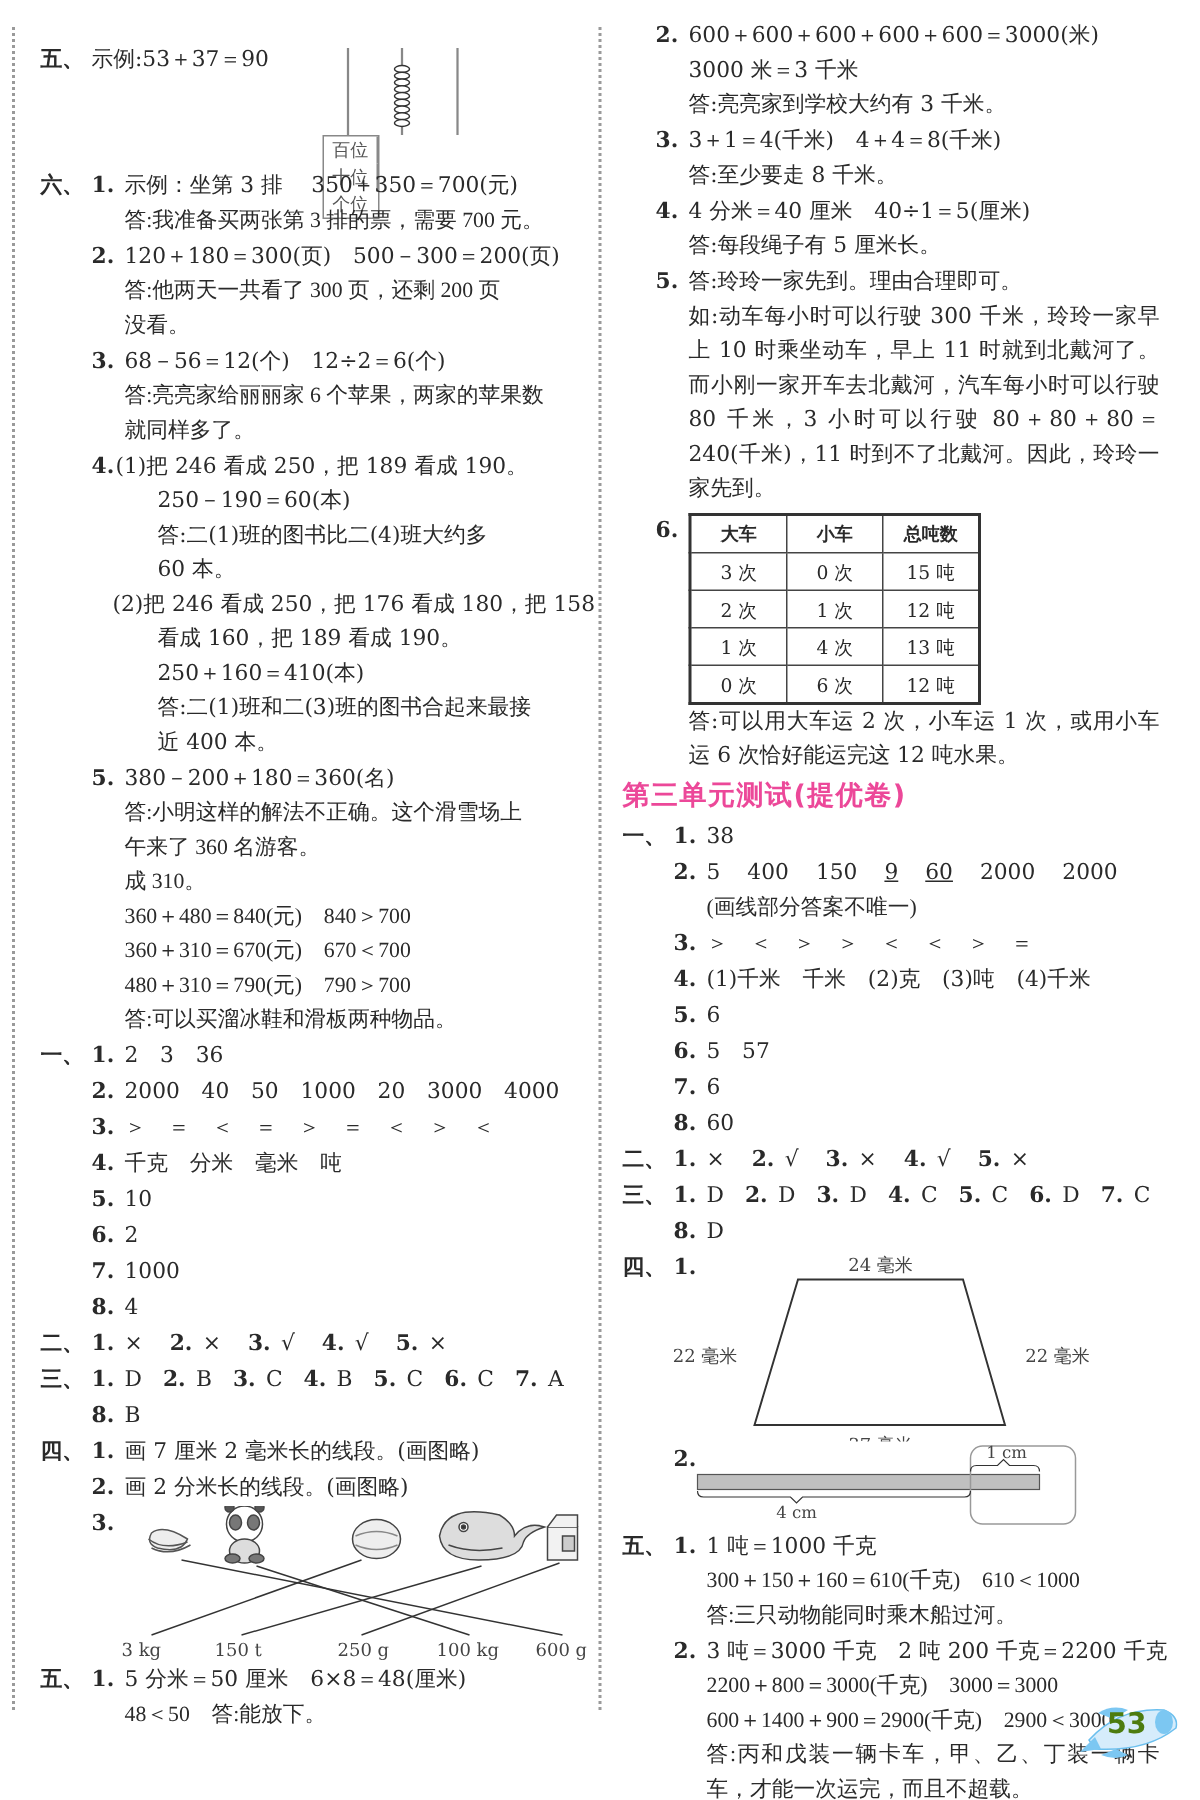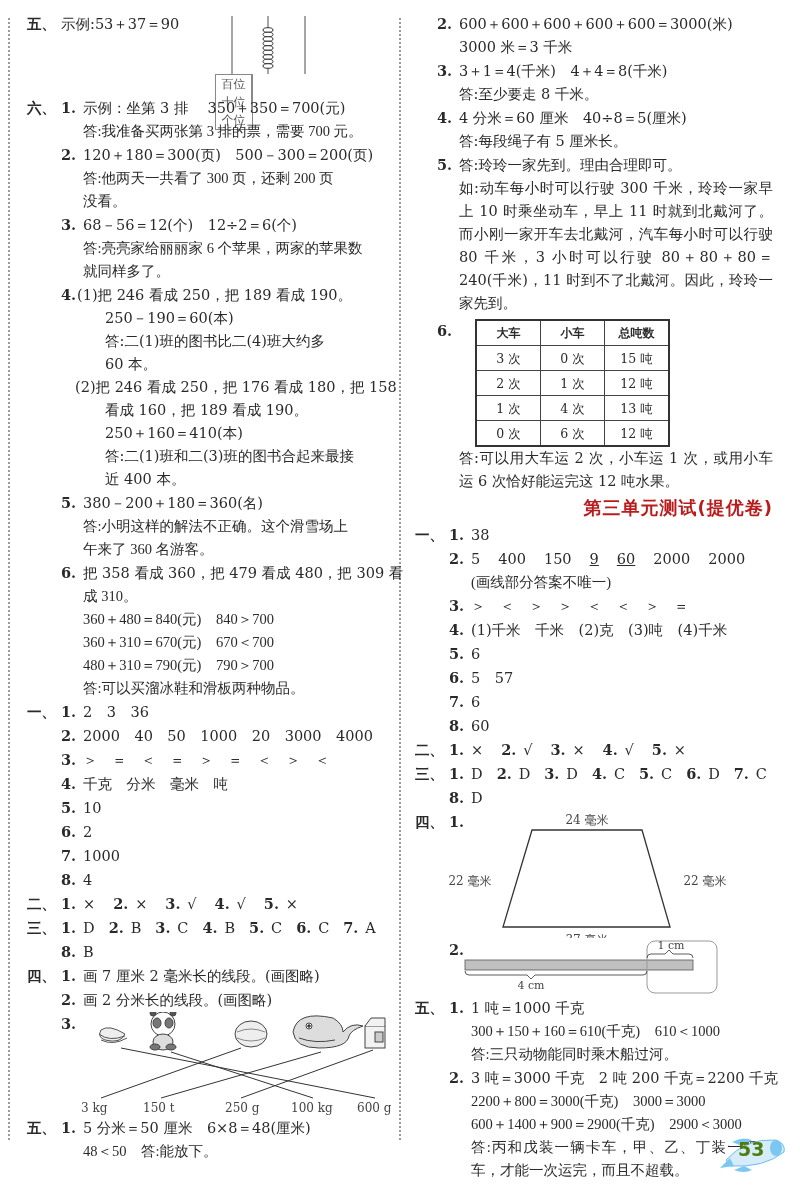--- a/index.html
+++ b/index.html
@@ -11,43 +11,43 @@
   .col.left { left: 27px; width: 355px; }
   .col.right { left: 415px; width: 358px; }
   .ln { position: relative; white-space: nowrap; }
   .wrap { white-space: normal; text-align: justify; text-align-last: left; }
   .sec { display: inline-block; width: 34px; font-weight: bold; }
   .num { display: inline-block; width: 22px; font-weight: bold; font-family: "DejaVu Serif", serif; }
   .i1 { padding-left: 34px; }
   .i2 { padding-left: 56px; font-family: Liberation Serif, serif; }
   .i3 { padding-left: 78px; }
   .gap { display: inline-block; width: 18px; }
-  .heading { text-align: right; color: #b91c1c; font-family: "DejaVu Sans", sans-serif;
+  .heading { text-align: left; color: #ec4899; font-family: "DejaVu Sans", sans-serif;
              font-weight: bold; font-size: 18px; line-height: 26px; margin: 2px 0; letter-spacing: 1px; }
   .u { text-decoration: underline; }
-  table.trucks { border-collapse: collapse; font-size: 12.5px; margin-left: 38px; }
+  table.trucks { border-collapse: collapse; font-size: 12.5px; margin-left: 22px; }
   table.trucks td, table.trucks th { border: 1px solid #444; width: 63px; height: 24px; text-align: center; padding: 0; }
   table.trucks th { font-family: "DejaVu Sans", sans-serif; font-size: 12px; font-weight: bold; }
   table.trucks { border: 2px solid #333; }
   .abacus { position: absolute; left: 188px; top: 0; }
   .abacus .labels { display: flex; border: 1px solid #888; position: absolute; top: 62px; left: 0; flex-direction: column; }
   .abacus .labels span { width: 35px; text-align: center; font-size: 12px; color: #555; border-right: 1px solid #888; line-height: 18px; }
   .abacus .labels span:last-child { border-right: none; }
   .fig { position: relative; }
   .page-num { position: absolute; left: 712px; top: 1130px; width: 80px; height: 46px; }
   .page-num span { position: absolute; left: 26px; top: 8px; font-family: "DejaVu Sans", sans-serif; font-weight: bold; font-size: 19px; color: #4d7c0f; }
 </style>
 </head>
 <body>
 
 <div class="dot-line" style="left:8px;"></div>
 <div class="dot-line" style="left:399px;"></div>
 
 <div class="col left">
-  <div class="fig" style="height:84px;">
+  <div class="fig" style="height:84px;margin-top:16px;">
     <div class="ln"><span class="sec">五、</span><span>示例:53＋37＝90</span></div>
     <div class="abacus">
       <svg width="108" height="64">
         <line x1="17" y1="4" x2="17" y2="62" stroke="#888" stroke-width="1.5"></line>
         <line x1="53" y1="4" x2="53" y2="62" stroke="#888" stroke-width="1.5"></line>
         <line x1="90" y1="4" x2="90" y2="62" stroke="#888" stroke-width="1.5"></line>
         <g fill="#fff" stroke="#333" stroke-width="1">
           <ellipse cx="53" cy="18" rx="5" ry="2.3"></ellipse>
             <ellipse cx="53" cy="22.5" rx="5" ry="2.3"></ellipse>
           <ellipse cx="53" cy="27" rx="5" ry="2.3"></ellipse>
@@ -85,21 +85,20 @@
   <div class="ln" style="padding-left:48px">(2)把 246 看成 250，把 176 看成 180，把 158</div>
   <div class="ln i3">看成 160，把 189 看成 190。</div>
   <div class="ln i3">250＋160＝410(本)</div>
   <div class="ln i3">答:二(1)班和二(3)班的图书合起来最接</div>
   <div class="ln i3">近 400 本。</div>
 
   <div class="ln i1"><span class="num">5.</span><span>380－200＋180＝360(名)</span></div>
   <div class="ln i2">答:小明这样的解法不正确。这个滑雪场上</div>
   <div class="ln i2">午来了 360 名游客。</div>
 
-  <div class="ln i1"><span class="num">6.</span><span>把 358 看成 360，把 479 看成 480，把 309 看</span></div>
   <div class="ln i2">成 310。</div>
   <div class="ln i2">360＋480＝840(元)　840＞700</div>
   <div class="ln i2">360＋310＝670(元)　670＜700</div>
   <div class="ln i2">480＋310＝790(元)　790＞700</div>
   <div class="ln i2">答:可以买溜冰鞋和滑板两种物品。</div>
 
 
   <div class="ln"><span class="sec">一、</span><span class="num">1.</span><span>2　3　36</span></div>
   <div class="ln i1"><span class="num">2.</span><span>2000　40　50　1000　20　3000　4000</span></div>
   <div class="ln i1"><span class="num">3.</span><span>＞　＝　＜　＝　＞　＝　＜　＞　＜</span></div>
@@ -171,25 +170,26 @@
     </svg>
   </div>
 
   <div class="ln"><span class="sec">五、</span><span class="num">1.</span><span>5 分米＝50 厘米　6×8＝48(厘米)</span></div>
   <div class="ln i2">48＜50　答:能放下。</div>
 </div>
 
 <div class="col right">
   <div class="ln i1" style="padding-left:22px"><span class="num">2.</span><span>600＋600＋600＋600＋600＝3000(米)</span></div>
   <div class="ln" style="padding-left:44px">3000 米＝3 千米</div>
+  <div class="ln" style="padding-left:44px">答:亮亮家到学校大约有 3 千米。</div>
 
   <div class="ln" style="padding-left:22px"><span class="num">3.</span><span>3＋1＝4(千米)　4＋4＝8(千米)</span></div>
   <div class="ln" style="padding-left:44px">答:至少要走 8 千米。</div>
 
-  <div class="ln" style="padding-left:22px"><span class="num">4.</span><span>4 分米＝60 厘米　40÷8＝5(厘米)</span></div>
+  <div class="ln" style="padding-left:22px"><span class="num">4.</span><span>4 分米＝40 厘米　40÷1＝5(厘米)</span></div>
   <div class="ln" style="padding-left:44px">答:每段绳子有 5 厘米长。</div>
 
   <div class="ln" style="padding-left:22px"><span class="num">5.</span><span>答:玲玲一家先到。理由合理即可。</span></div>
   <div class="ln wrap" style="padding-left:44px">如:动车每小时可以行驶 300 千米，玲玲一家早上 10 时乘坐动车，早上 11 时就到北戴河了。而小刚一家开车去北戴河，汽车每小时可以行驶 80 千米，3 小时可以行驶 80＋80＋80＝240(千米)，11 时到不了北戴河。因此，玲玲一家先到。</div>
 
   <div class="fig" style="padding-left:22px;margin-top:4px">
     <span class="num" style="position:absolute;left:22px;top:0">6.</span>
     <table class="trucks">
       <tbody>
           <tr>

